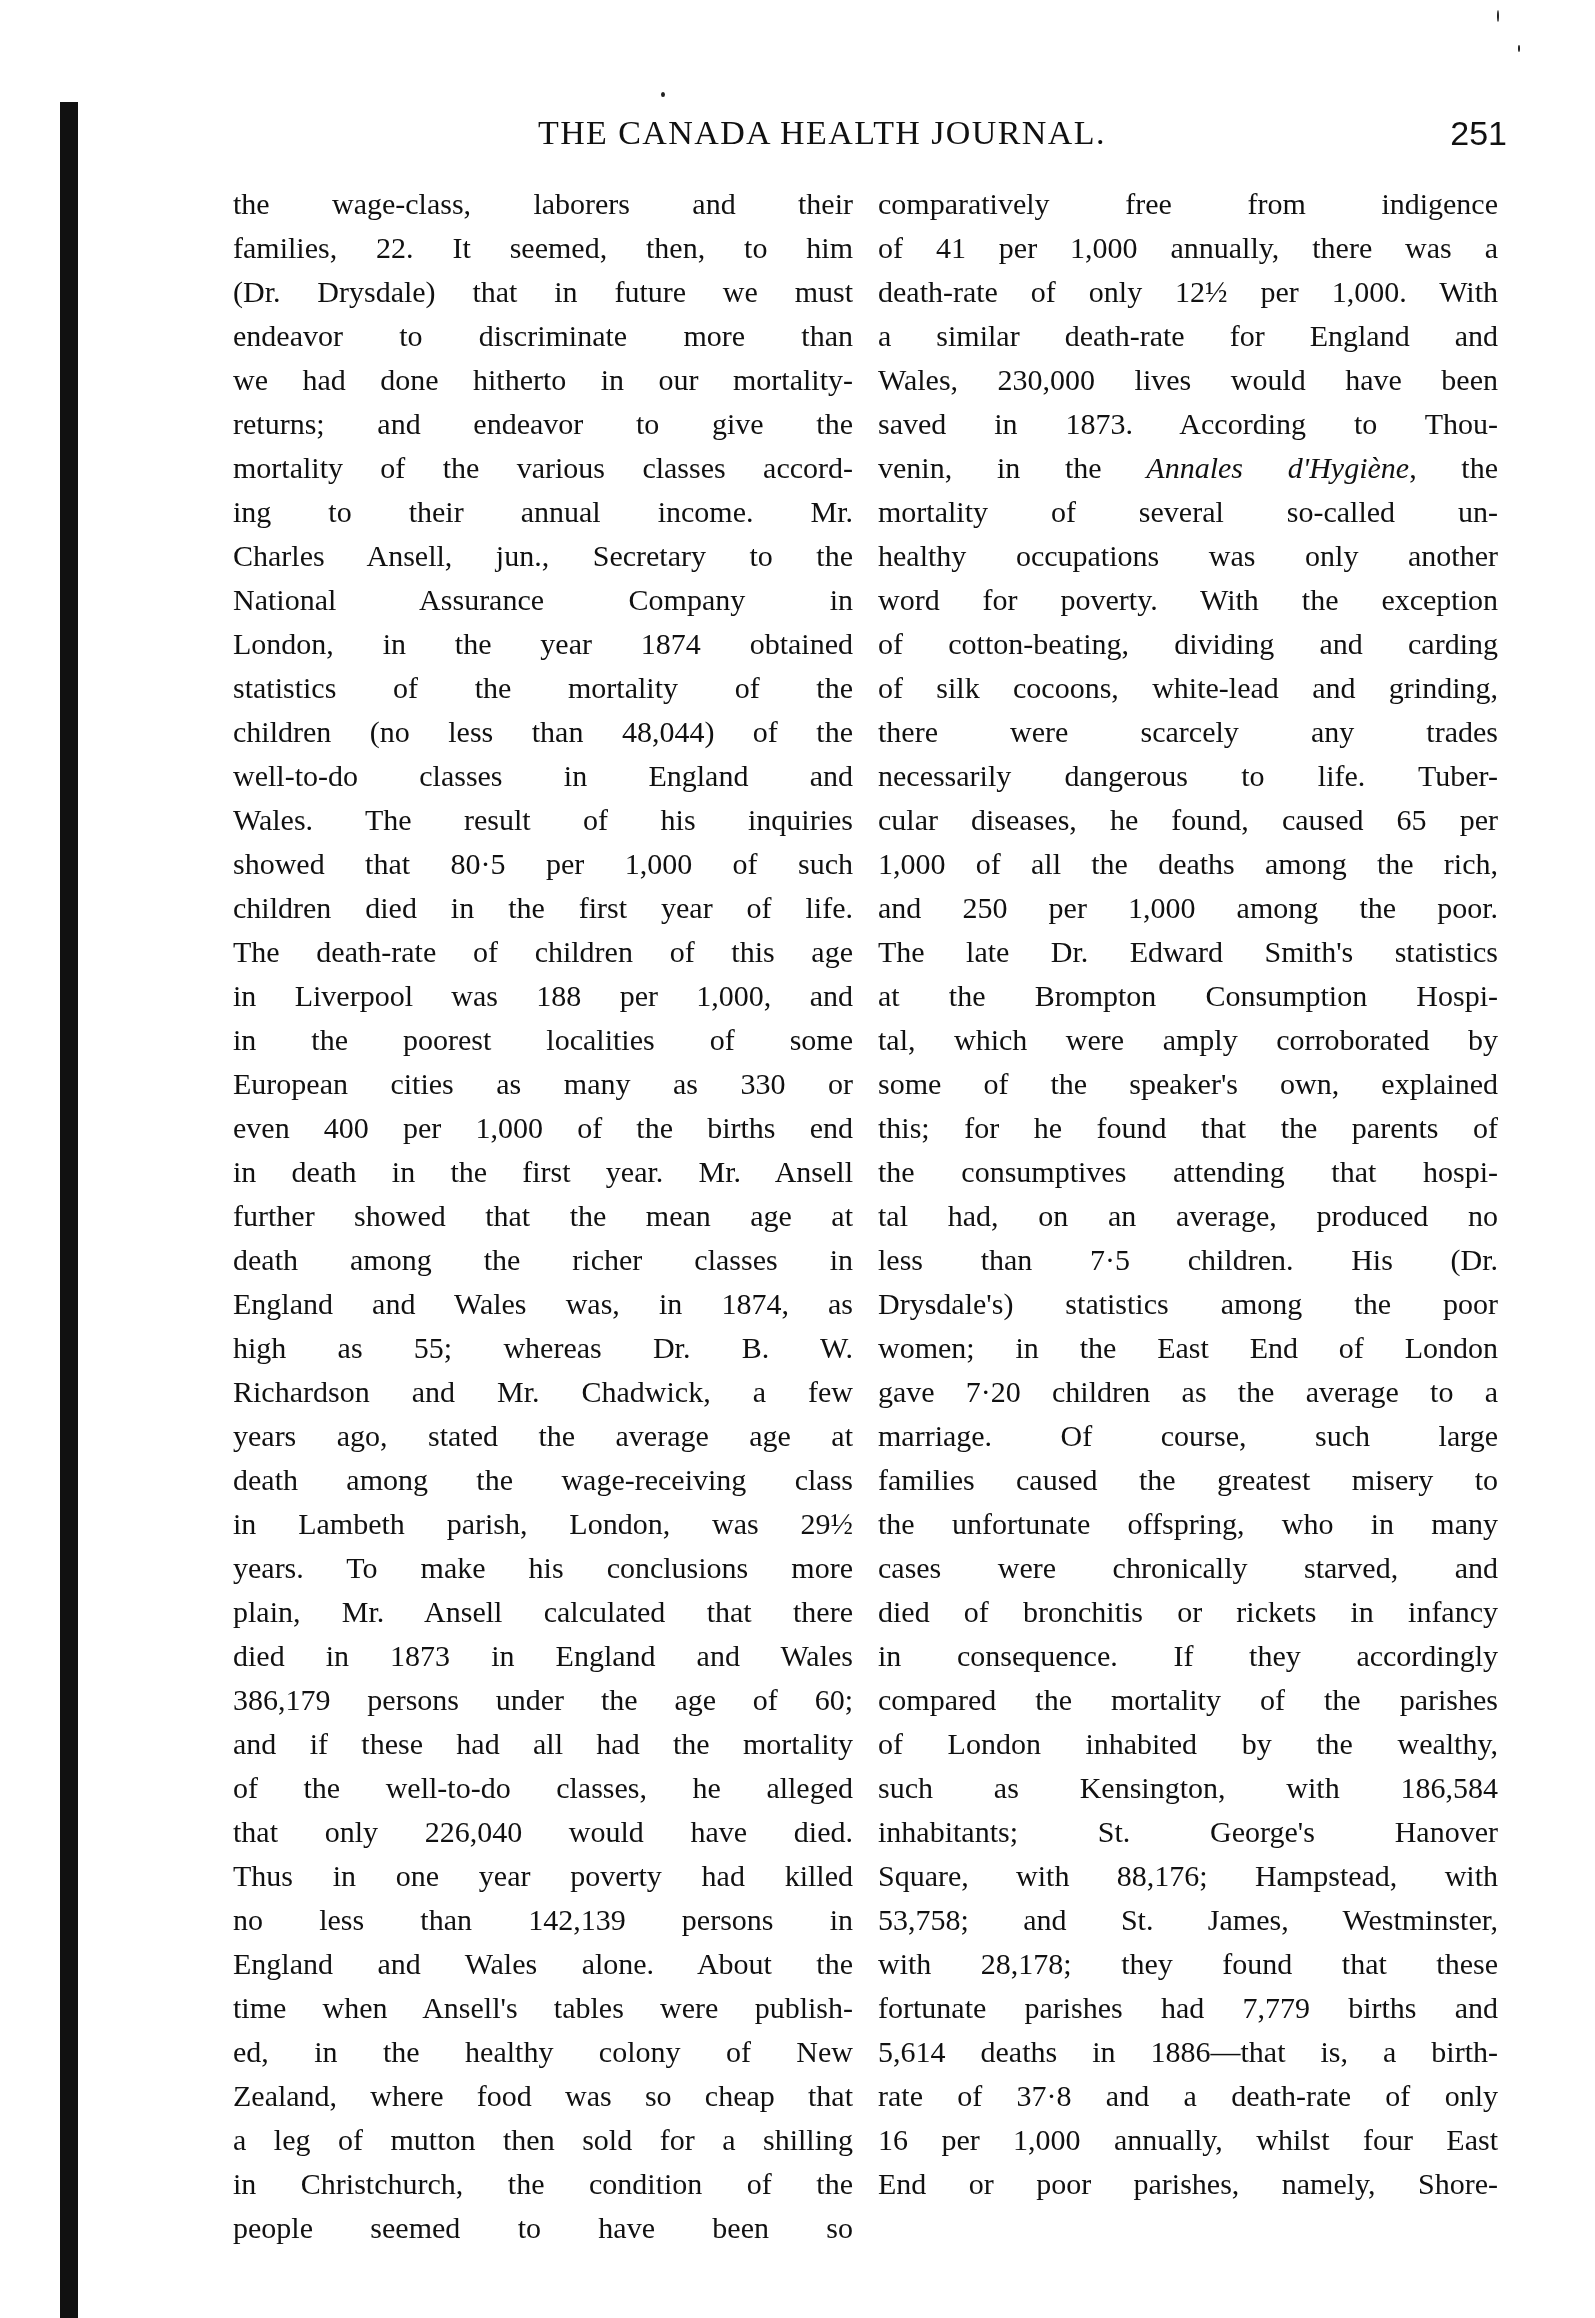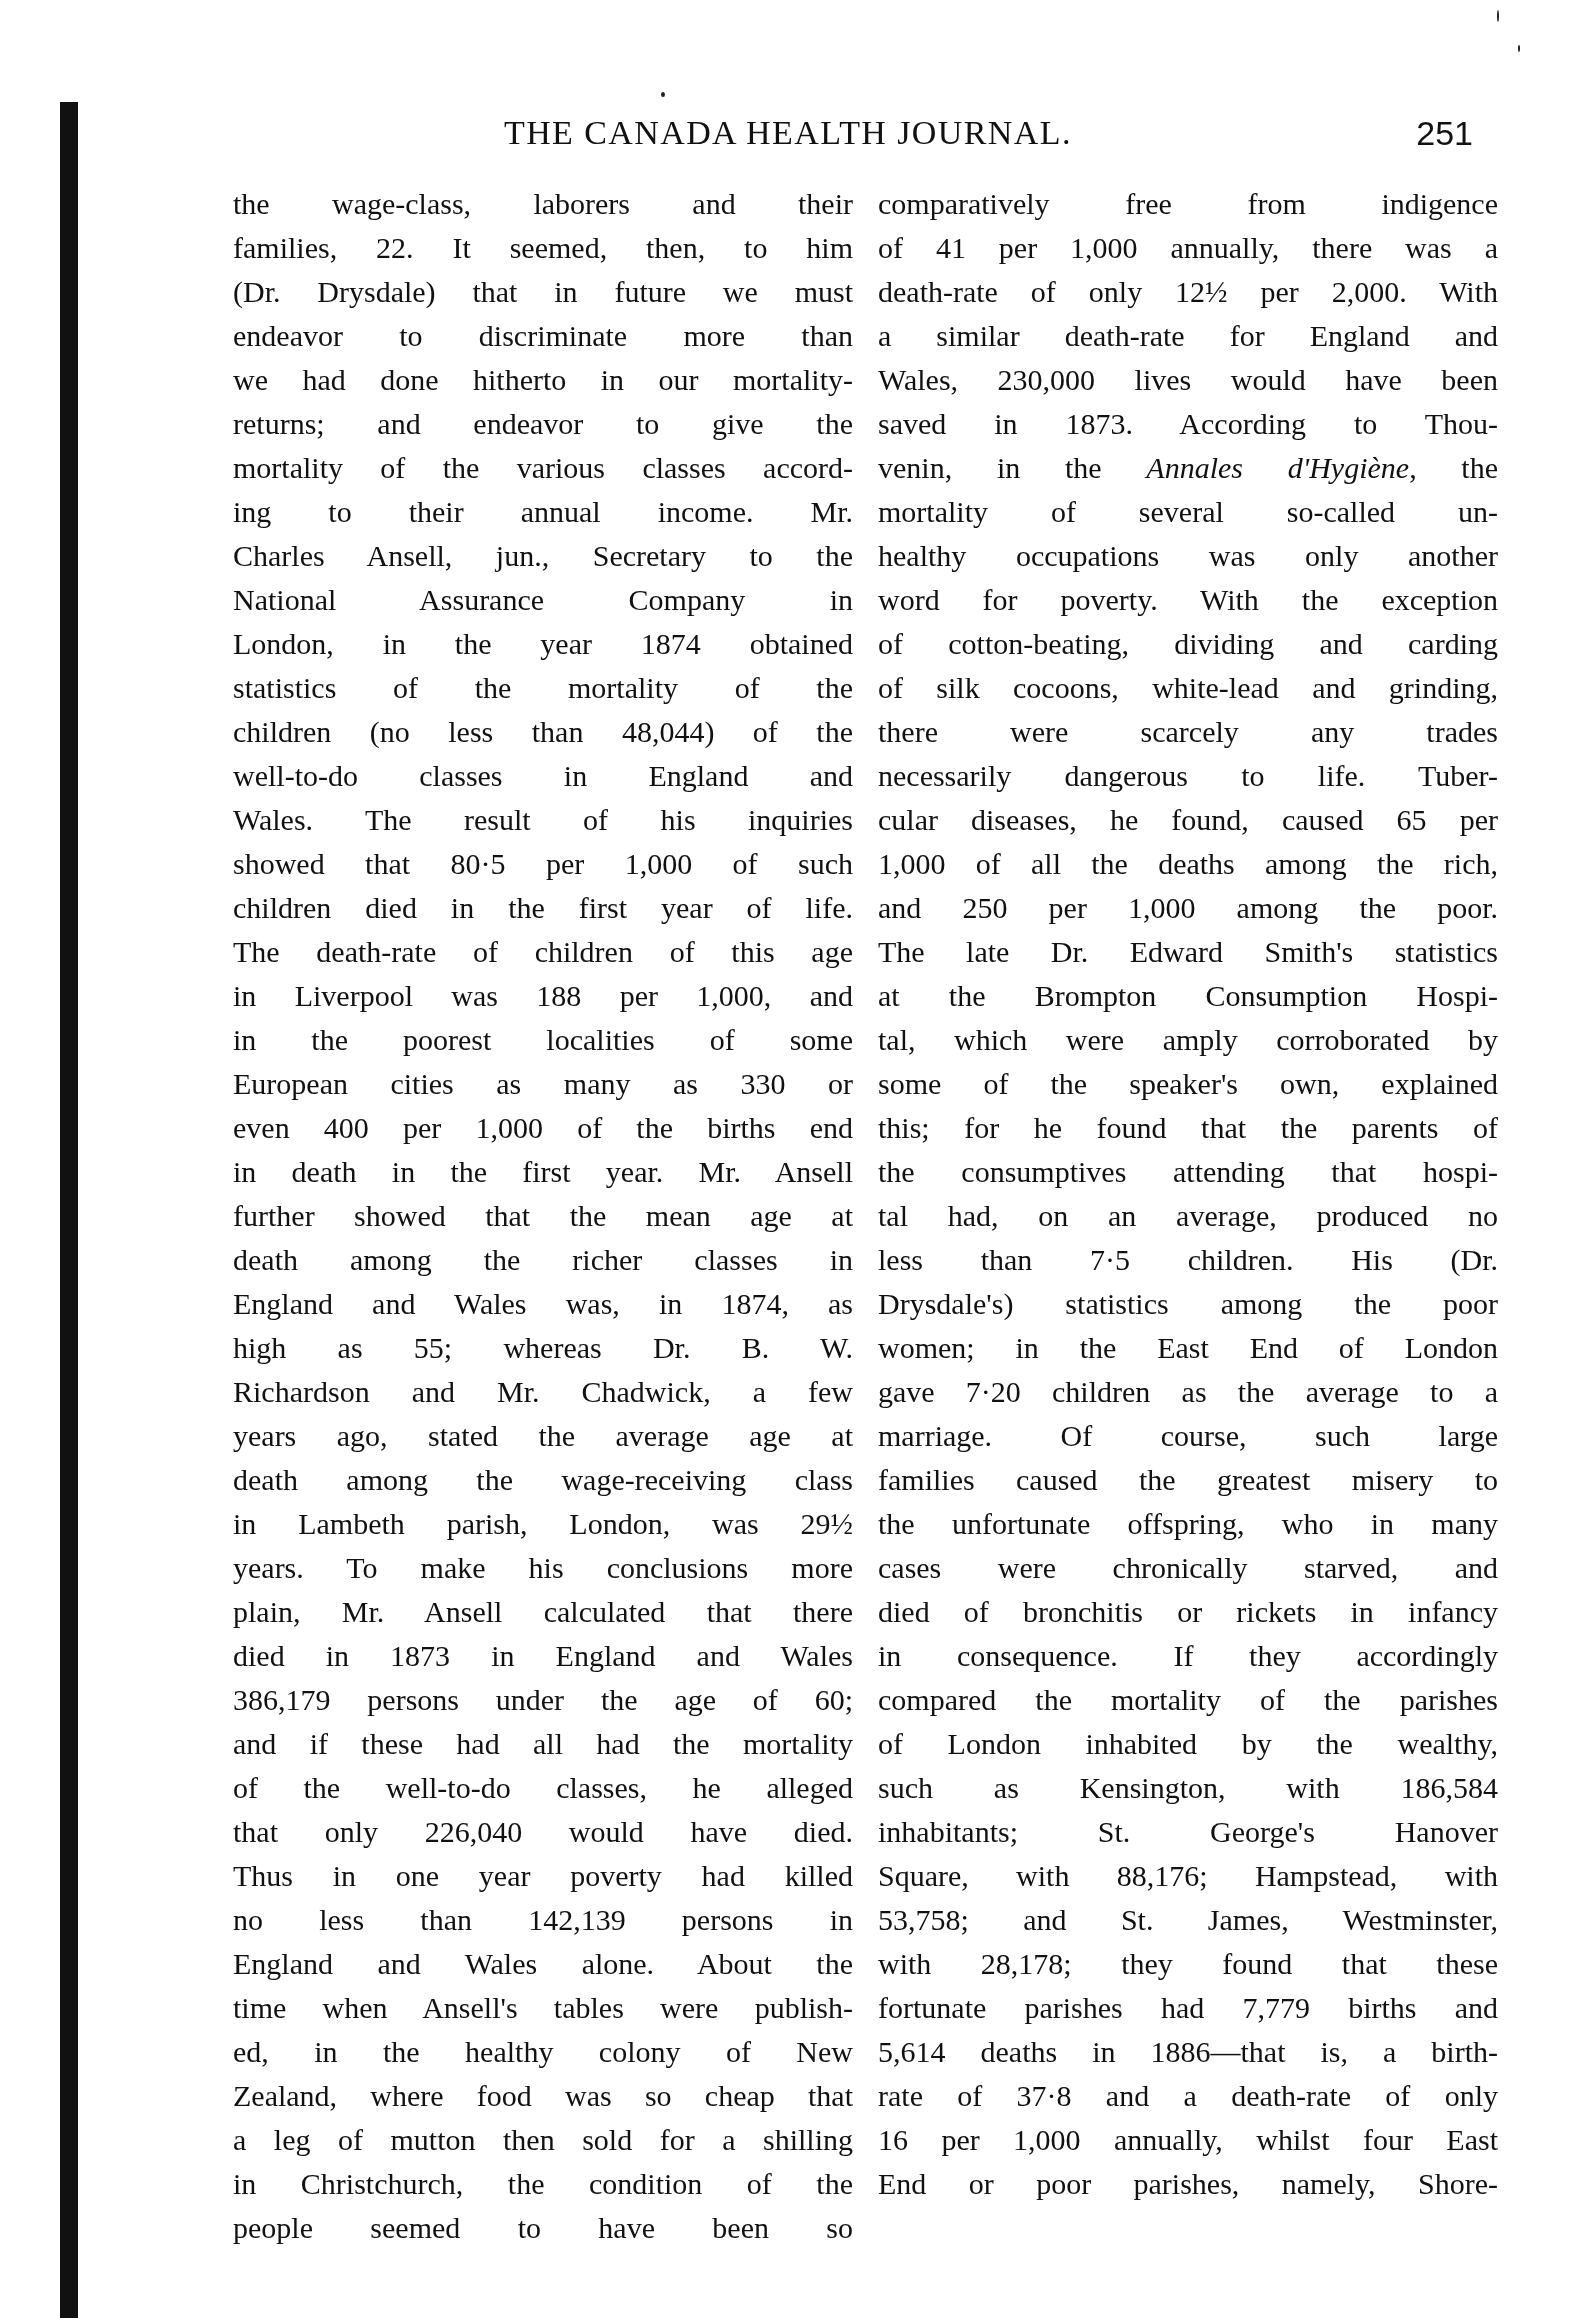--- a/index.html
+++ b/index.html
@@ -1,18 +1,18 @@
 <!DOCTYPE html>
 <html style="font-size:11px"><head>
 <meta charset="utf-8">
 <style>
   html, body { margin: 0; padding: 0; background: #ffffff; }
   body { width: 1596px; height: 2319px; position: relative; overflow: hidden; font-family: "DejaVu Serif", "Liberation Serif", serif; color: #111; }
   .left-bar { position: absolute; left: 60px; top: 102px; width: 17.6px; height: 2217px; background: #111; }
-  .header { position: absolute; top: 114px; left: 213px; width: 1260px; height: 54px; }
+  .header { position: absolute; top: 114px; left: 247px; width: 1260px; height: 54px; }
   .running-title { position: absolute; left: 291px; top: 0; font-size: 34px; letter-spacing: 1.4px; font-family: "Liberation Serif", "DejaVu Serif", serif; }
   .page-number { position: absolute; right: 0; top: 0; font-size: 34px; font-family: Liberation Sans, sans-serif; }
   .column { position: absolute; top: 182px; width: 620px; font-size: 30px; line-height: 44px; font-family: "Liberation Serif", "DejaVu Serif", serif; }
   .col-left { left: 233px; }
   .col-right { left: 878px; }
   .line { display: block; text-align: justify; text-align-last: justify; white-space: nowrap; height: 44px; }
   .line.last { text-align-last: justify; }
   .it { font-style: italic; }
   .speck { position: absolute; background: #222; border-radius: 50%; }
 </style>
@@ -71,21 +71,21 @@
     <span class="line">time when Ansell's tables were publish-</span>
     <span class="line">ed, in the healthy colony of New</span>
     <span class="line">Zealand, where food was so cheap that</span>
     <span class="line">a leg of mutton then sold for a shilling</span>
     <span class="line">in Christchurch, the condition of the</span>
     <span class="line last">people seemed to have been so</span>
   </div>
 <div class="column col-right" id="col-right">
     <span class="line">comparatively free from indigence</span>
     <span class="line">of 41 per 1,000 annually, there was a</span>
-    <span class="line">death-rate of only 12½ per 2,000. With</span>
+    <span class="line">death-rate of only 12½ per 1,000. With</span>
     <span class="line">a similar death-rate for England and</span>
     <span class="line">Wales, 230,000 lives would have been</span>
     <span class="line">saved in 1873. According to Thou-</span>
     <span class="line">venin, in the <span class="it">Annales d'Hygiène</span>, the</span>
     <span class="line">mortality of several so-called un-</span>
     <span class="line">healthy occupations was only another</span>
     <span class="line">word for poverty. With the exception</span>
     <span class="line">of cotton-beating, dividing and carding</span>
     <span class="line">of silk cocoons, white-lead and grinding,</span>
     <span class="line">there were scarcely any trades</span>

